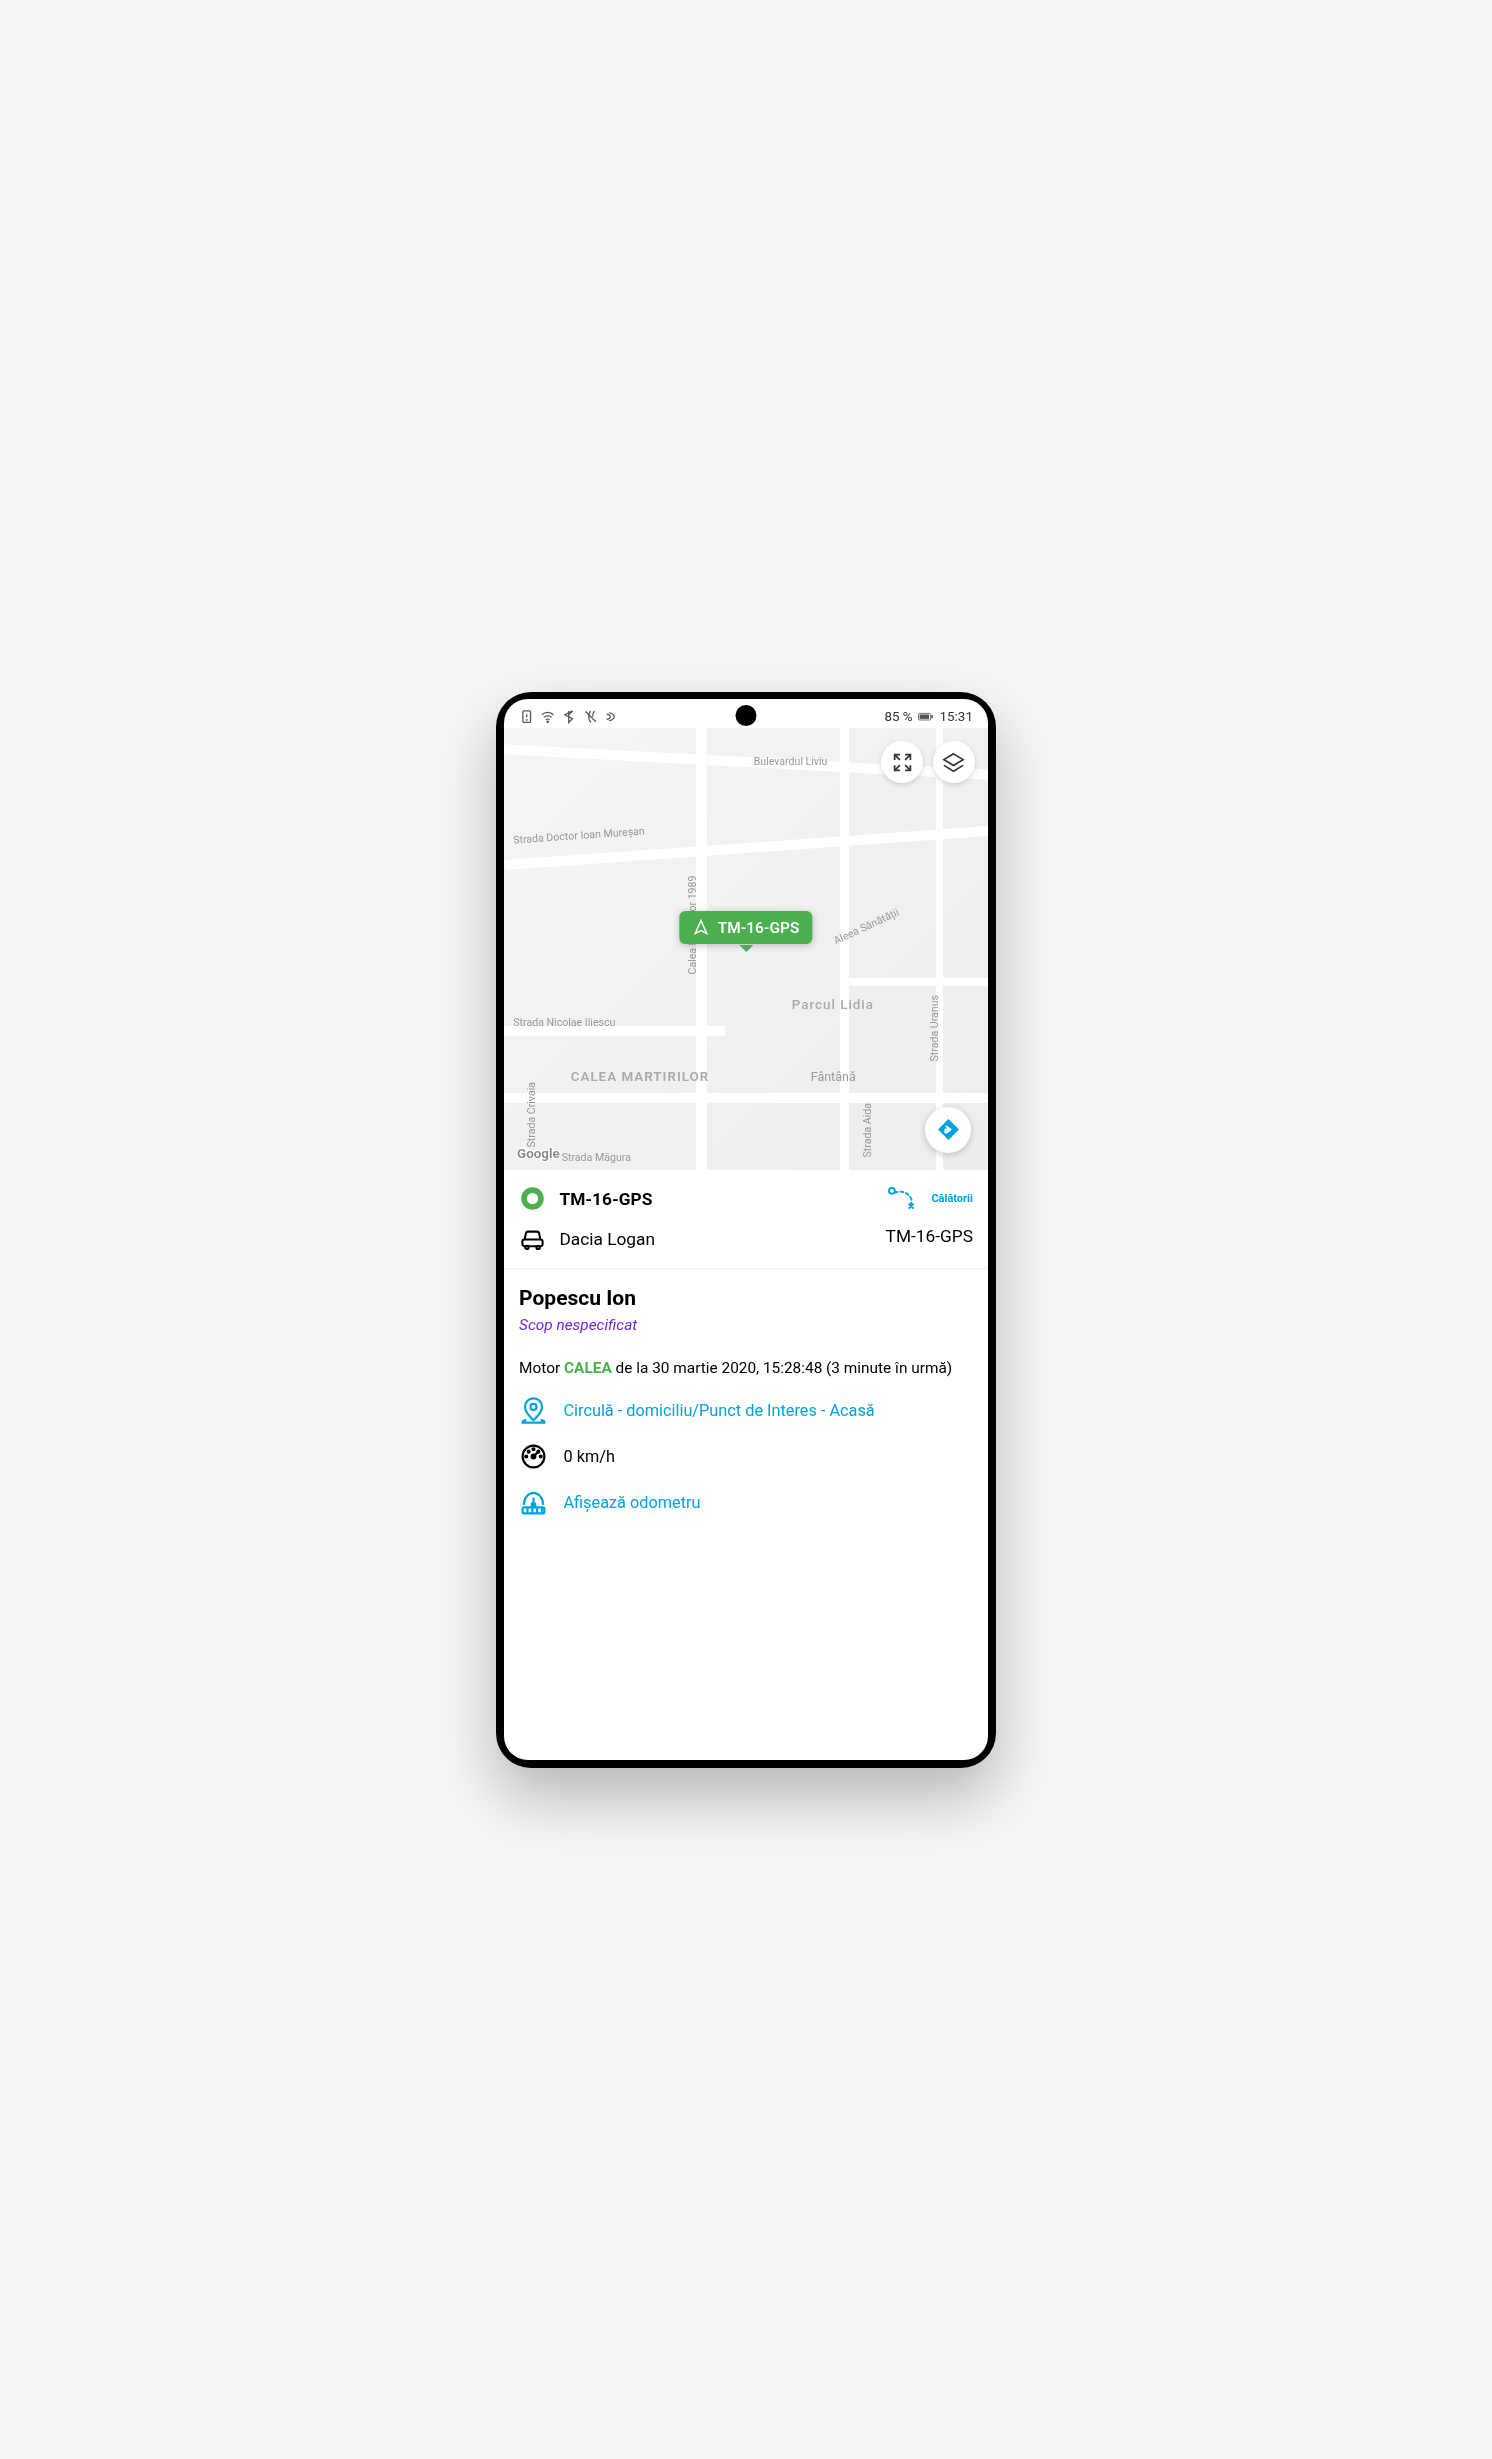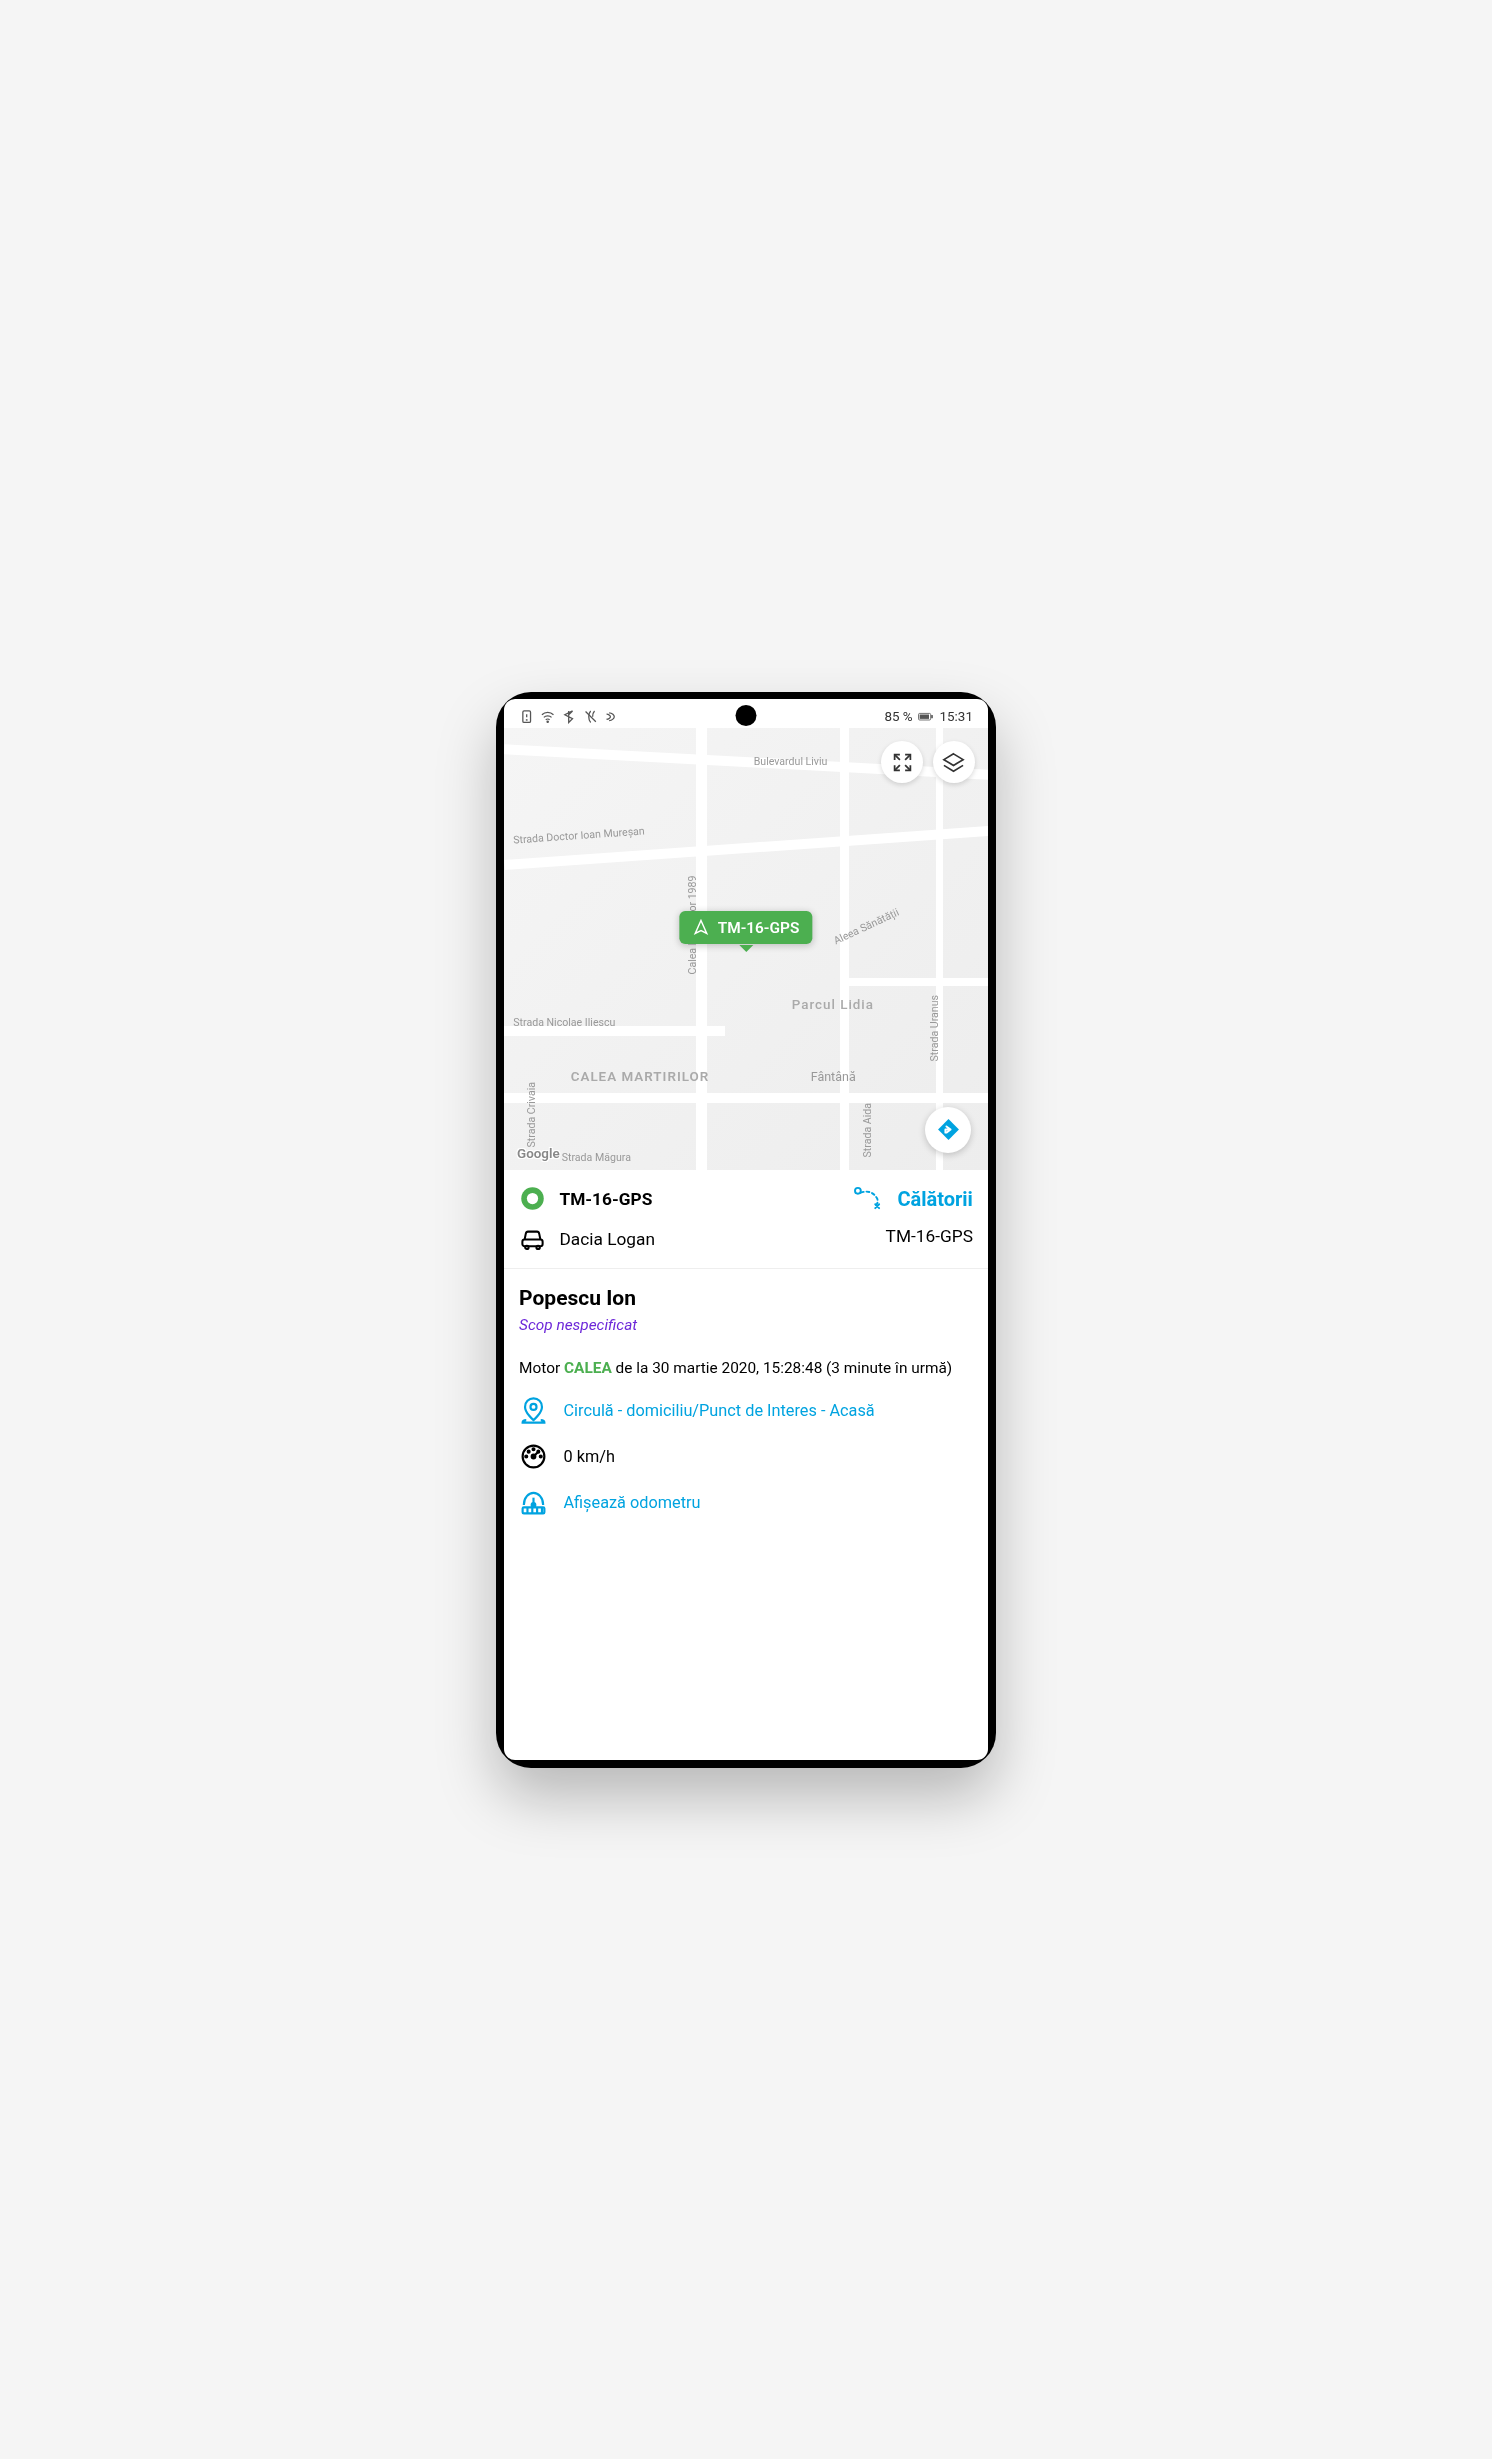--- a/index.html
+++ b/index.html
@@ -18,21 +18,21 @@
   background: #000;
   border-radius: 35px;
   padding: 7.7px;
   box-shadow: 0 29px 58px rgba(0,0,0,0.25);
   position: relative;
 }
 .phone-screen {
   width: 100%;
   height: 100%;
   background: #fff;
-  border-radius: 11px;
+  border-radius: 24px;
   overflow: hidden;
   position: relative;
 }
 .camera-cutout {
   position: absolute;
   top: 13.4px;
   left: 50%;
   transform: translateX(-50%);
   width: 21px;
   height: 21px;
@@ -161,21 +161,21 @@
   padding: 15.4px;
   border-bottom: 1px solid #eee;
 }
 .vehicle-left { flex: 1; }
 .vehicle-right { text-align: right; }
 .vh-row { display: flex; align-items: center; gap: 13.4px; margin-bottom: 13.4px; }
 .vh-row:last-child { margin-bottom: 0; }
 .vh-icon { width: 27px; height: 27px; flex-shrink: 0; }
 .vh-name { font-size: 17.3px; font-weight: 700; }
 .vh-model { font-size: 17.3px; }
-.trips-link { color: #00a3e0; font-weight: 700; font-size: 20px; display: flex; align-items: center; gap: 12px; justify-content: space-between; cursor: pointer;}
+.trips-link { color: #00a3e0; font-weight: 700; font-size: 11px; display: flex; align-items: center; gap: 12px; justify-content: space-between; cursor: pointer;}
 .vh-plate { font-size: 17.3px; margin-top: 13.4px;}
 .driver-section { padding: 17.3px 15.4px; }
 .driver-name { font-size: 21px; font-weight: 700; margin-bottom: 5.8px; }
 .driver-scope { color: #6d28d9; font-size: 15.4px; margin-bottom: 23px; font-style: italic; }
 .motor-line { font-size: 15.4px; line-height: 1.5; margin-bottom: 15.4px;}
 .motor-on { color: #4CAF50; font-weight: 700; }
 .info-row { display: flex; align-items: center; gap: 15.4px; margin-bottom: 17.3px; }
 .info-row:last-child { margin-bottom: 0; }
 .info-icon { width: 29px; height: 29px; flex-shrink: 0; display: flex; align-items: center; justify-content: center; }
 .link-text { color: #00a3e0; font-size: 16.3px; }

